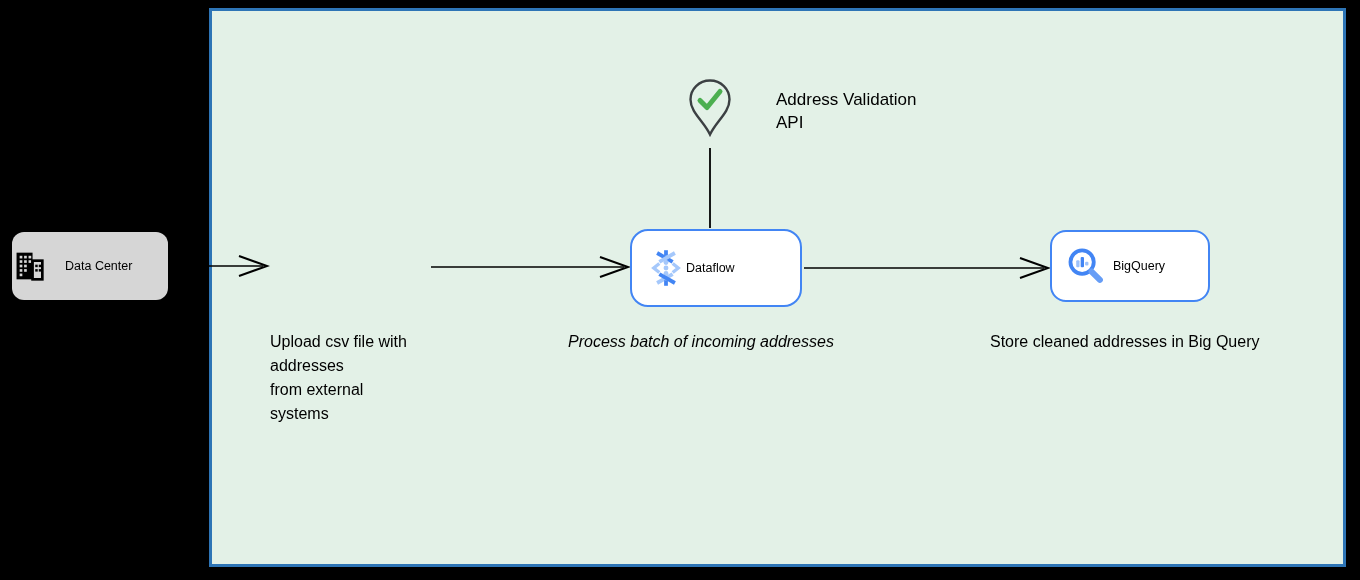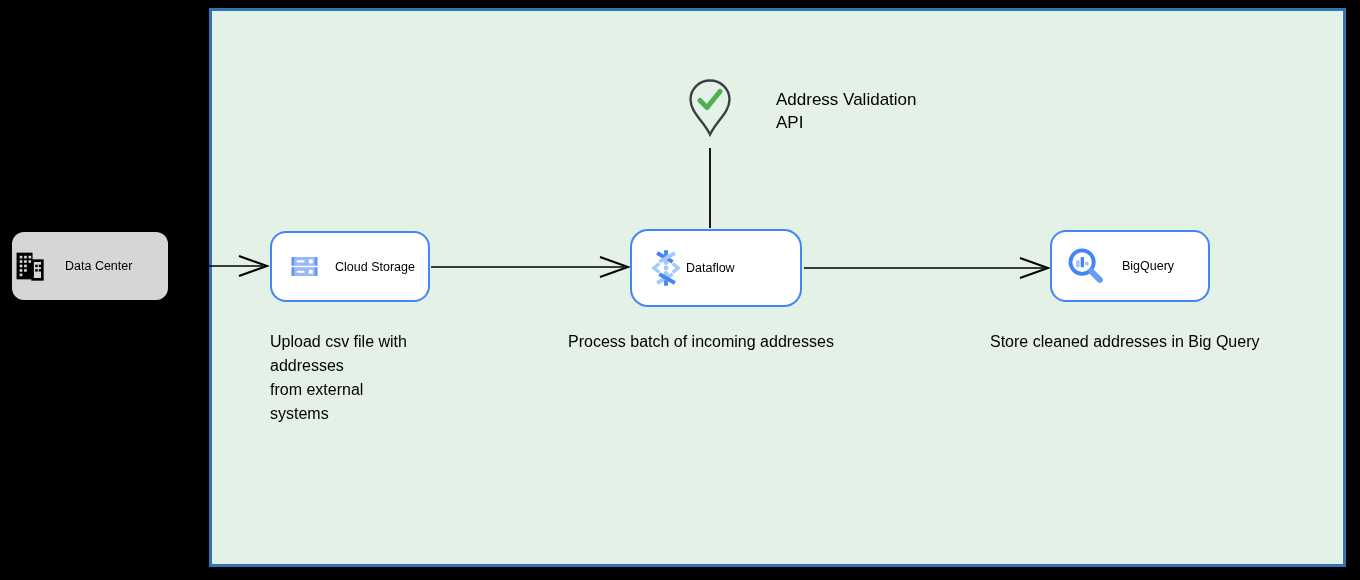--- a/index.html
+++ b/index.html
@@ -38,29 +38,29 @@
   .node .icon{flex:0 0 auto;display:flex;align-items:center;justify-content:center;}
   .node .label{font-size:12.5px;color:var(--text-color);white-space:nowrap;}
   .node-datacenter{
     left:12px;top:232px;width:156px;height:68px;
     background:var(--datacenter-fill);
     border:none;border-radius:12px;
     padding-left:1px;gap:20px;
   }
   .node-cloudstorage{left:270px;top:231px;width:160px;height:71px;padding-left:17px;gap:15px;}
   .node-dataflow{left:630px;top:229px;width:172px;height:78px;border-radius:18px;padding-left:14px;}
-  .node-bigquery{left:1050px;top:230px;width:160px;height:72px;padding-left:14px;gap:16px;}
+  .node-bigquery{left:1050px;top:230px;width:160px;height:72px;padding-left:14px;gap:7px;}
   .caption{
     position:absolute;
     font-size:16px;line-height:24px;
     white-space:pre-line;
     color:var(--text-color);
   }
   .caption-cloudstorage{left:270px;top:330px;}
-  .caption-dataflow{left:568px;top:330px;white-space:nowrap;}
+  .caption-dataflow{left:568px;top:330px;white-space:nowrap;font-style:italic;}
   .caption-bigquery{left:990px;top:330px;white-space:nowrap;}
   .annotation-label{
     position:absolute;left:776px;top:88px;
     font-size:17px;line-height:23px;
     white-space:pre-line;
     color:var(--text-color);
   }
   .pin{position:absolute;left:686px;top:78px;}
   .edges{position:absolute;inset:0;pointer-events:none;}
 </style>
@@ -111,41 +111,20 @@
           <rect x="25" y="16.5" width="2.8" height="2.8"></rect>
             <rect x="29" y="16.5" width="2.8" height="2.8"></rect>
           <rect x="25" y="21.5" width="2.8" height="2.8"></rect>
             <rect x="29" y="21.5" width="2.8" height="2.8"></rect>
         </g>
       </svg>
     </span>
     <span class="label">Data Center</span>
   </div>
 
-  <div class="node node-cloudstorage">
-    <span class="icon">
-      <svg width="31" height="31" viewBox="0 0 36 36">
-        <g>
-          <rect x="3" y="7" width="30" height="10" rx="1.5" fill="#97b9f7"></rect>
-          <rect x="3" y="7" width="3" height="10" fill="#6695f3"></rect>
-          <rect x="30" y="7" width="3" height="10" fill="#6695f3"></rect>
-          <rect x="9" y="10.8" width="9" height="2.6" rx="1" fill="#fff"></rect>
-          <rect x="23" y="9.8" width="4.6" height="4.6" fill="#fff"></rect>
-        </g>
-        <g>
-          <rect x="3" y="19" width="30" height="10" rx="1.5" fill="#97b9f7"></rect>
-          <rect x="3" y="19" width="3" height="10" fill="#6695f3"></rect>
-          <rect x="30" y="19" width="3" height="10" fill="#6695f3"></rect>
-          <rect x="9" y="22.8" width="9" height="2.6" rx="1" fill="#fff"></rect>
-          <rect x="23" y="21.8" width="4.6" height="4.6" fill="#fff"></rect>
-        </g>
-      </svg>
-    </span>
-    <span class="label">Cloud Storage</span>
-  </div>
 
   <div class="node node-dataflow">
     <span class="icon">
       <svg width="40" height="40" viewBox="0 0 36 36" fill="none">
         <path d="M18,2 L18,7" stroke="#4285f4" stroke-width="3.4"></path>
         <path d="M10,4.5 L24,12.5" stroke="#4285f4" stroke-width="3.4"></path>
         <path d="M26,4.5 L12,12.5" stroke="#a5c8fb" stroke-width="3.4"></path>
         <path d="M12,14 L7,18 L12,22" stroke="#a5c8fb" stroke-width="3"></path>
         <path d="M24,14 L29,18 L24,22" stroke="#a5c8fb" stroke-width="3"></path>
         <circle cx="18" cy="13" r="2.2" fill="#a5c8fb"></circle>

